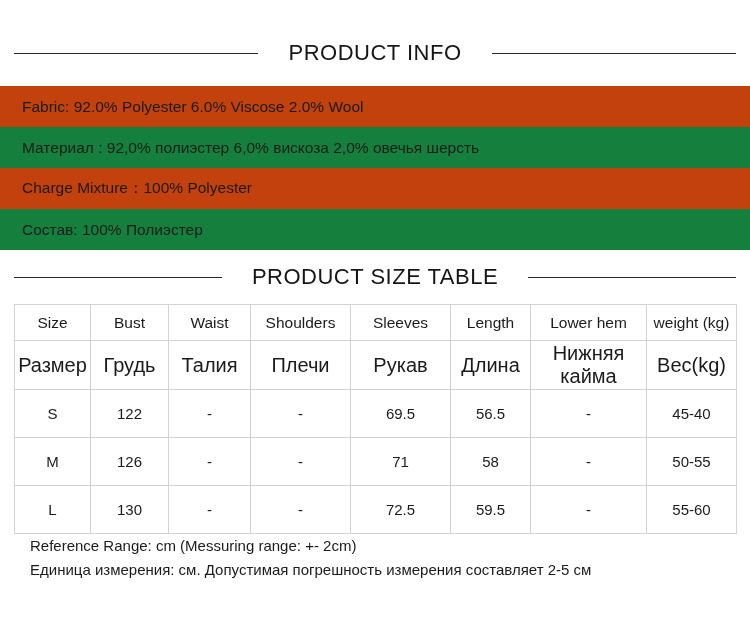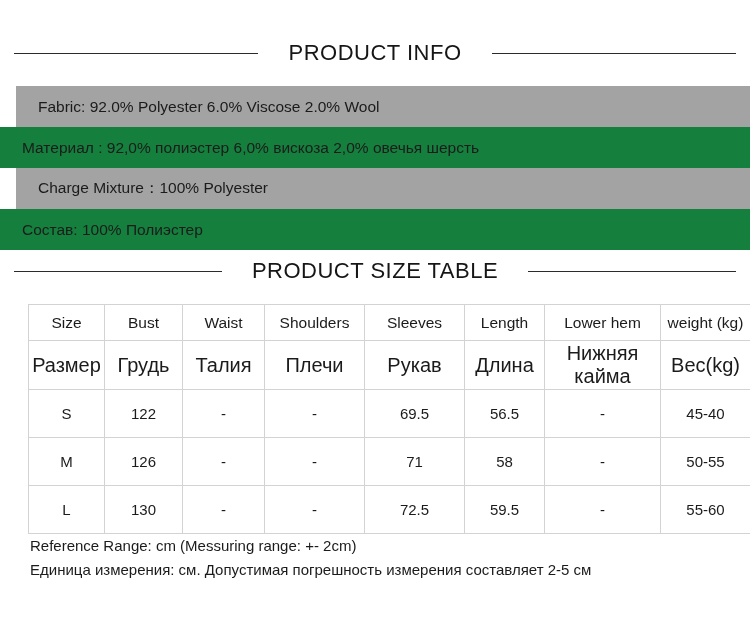--- a/index.html
+++ b/index.html
@@ -50,30 +50,30 @@
     height: 41px;
     display: flex;
     align-items: center;
     padding-left: 22px;
     padding-right: 14px;
     font-size: 15.5px;
     color: #1b1b1b;
     white-space: nowrap;
     overflow: hidden;
   }
-  .info-row.shade { background: #a3a3a3; margin-left: 16px; }
+  .info-row.shade { background: #c2410c; }
   .info-row.plain { background: #15803d; }
 
   
-  #size-table-title { margin-top: 8px; }
+  #size-table-title { margin-top: 14px; }
 
   
   .table-wrap {
-    margin-top: 20px;
-    padding: 0 28px;
+    margin-top: 14px;
+    padding: 0 14px;
   }
   table.size-table {
     border-collapse: collapse;
     width: 722px;
     table-layout: fixed;
   }
   table.size-table th,
   table.size-table td {
     border: 1px solid #d3d3d3;
     text-align: center;

